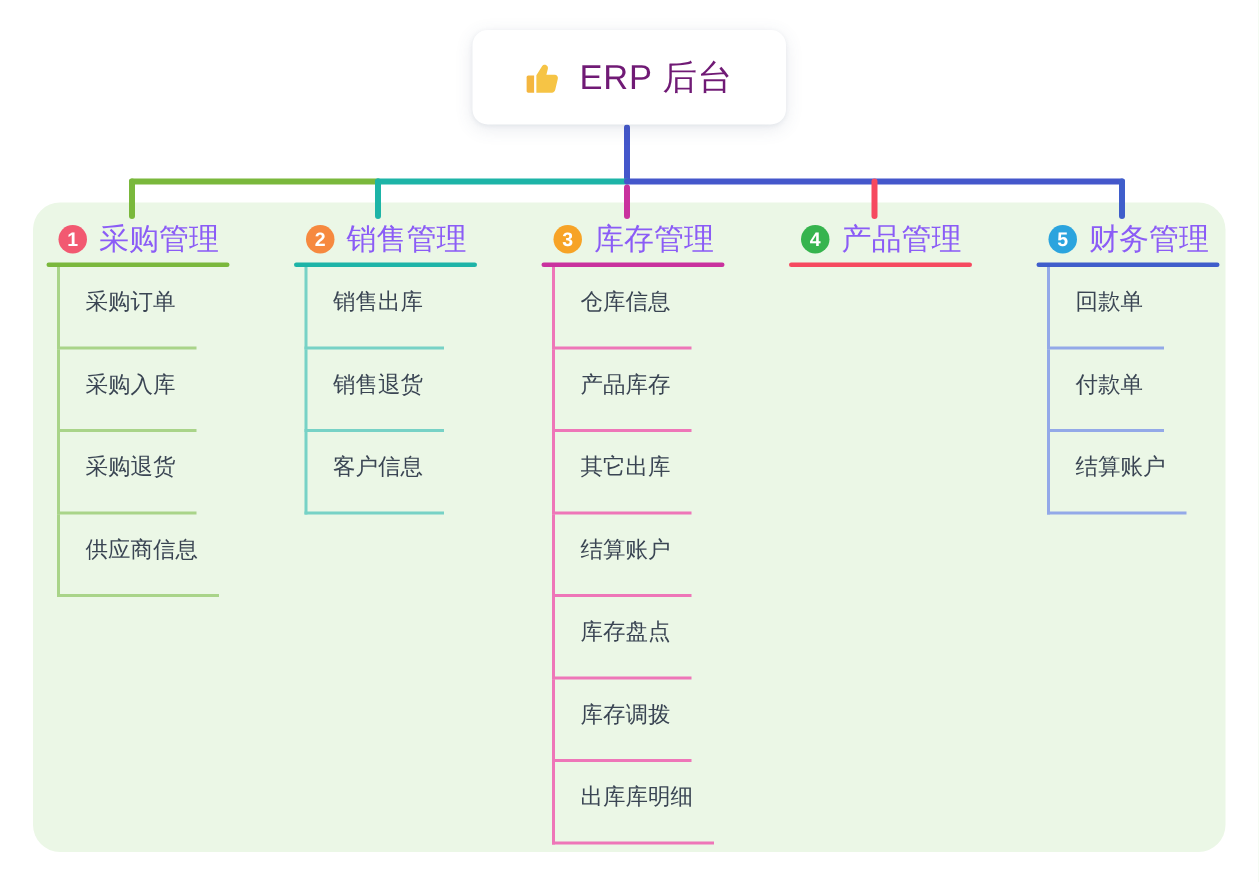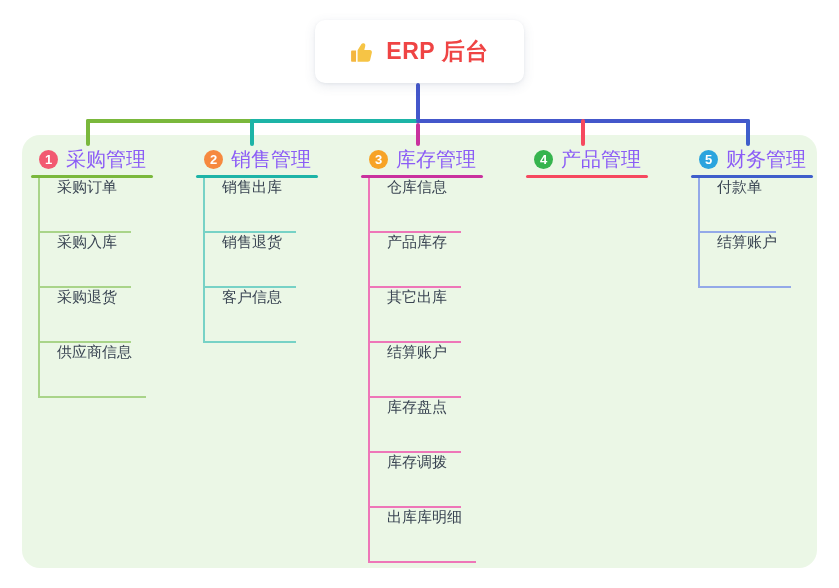--- a/index.html
+++ b/index.html
@@ -9,21 +9,21 @@
     font-family:"Liberation Sans","DejaVu Sans",sans-serif;
   }
   
   .root-card{
     position:absolute;left:315px;top:20px;width:209px;height:63px;
     background:#ffffff;border-radius:10px;
     box-shadow:0 3px 12px rgba(70,90,120,.12), 0 1px 3px rgba(70,90,120,.08);
     display:flex;align-items:center;justify-content:center;gap:10px;
   }
   .root-card .icon{width:26px;height:26px;display:block;}
-  .root-label{font-size:23px;color:#ef4444;font-weight:700;letter-spacing:.5px;}
+  .root-label{font-size:23px;color:#701a75;font-weight:400;letter-spacing:.5px;}
 
   
   .panel{
     position:absolute;left:22px;top:135px;width:795px;height:433px;
     background:#ebf7e6;border-radius:18px;
   }
 
   
   .conn{position:absolute;border-radius:2px;}
   .c-root{left:416px;top:83px;width:4px;height:39px;}
@@ -49,21 +49,21 @@
     background:var(--badge);color:#ffffff;
     font-size:13px;font-weight:bold;line-height:19px;text-align:center;
   }
   .b-title{font-size:20px;color:#8b5cf6;font-weight:500;white-space:nowrap;}
   .b-line{width:122px;height:3px;border-radius:2px;background:var(--strong);margin-top:2px;}
   .b-children{margin-left:7px;width:-moz-fit-content;width:fit-content;}
   .child{
     height:55px;box-sizing:border-box;
     border-left:2px solid var(--light);
     border-bottom:2px solid var(--light);
-    display:flex;align-items:flex-start;
+    display:flex;align-items:center;
     padding:0 14px 7px 17px;
     width:-moz-fit-content;width:fit-content;white-space:nowrap;font-family:Liberation Serif, serif;
   }
   .child-label{font-size:15px;color:#3a4553;}
 </style>
 </head>
 <body style="background: rgb(255, 255, 255);">
 
 <div class="panel" style="background: rgb(235, 247, 230);"></div>
 
@@ -166,19 +166,22 @@
 </div>
 
 <div class="branch pos-b5" style="--badge: #2ba4de; --strong: #3f5ecb; --light: #93a9e8;">
   <div class="b-head">
     <span class="badge">5</span>
     <span class="b-title">财务管理</span>
   </div>
   <div class="b-line"></div>
   <div class="b-children">
     <div class="child">
+        <span class="child-label">回款单</span>
+      </div>
+    <div class="child">
         <span class="child-label">付款单</span>
       </div>
     <div class="child">
         <span class="child-label">结算账户</span>
       </div>
   </div>
 </div>
 
 </body></html>

